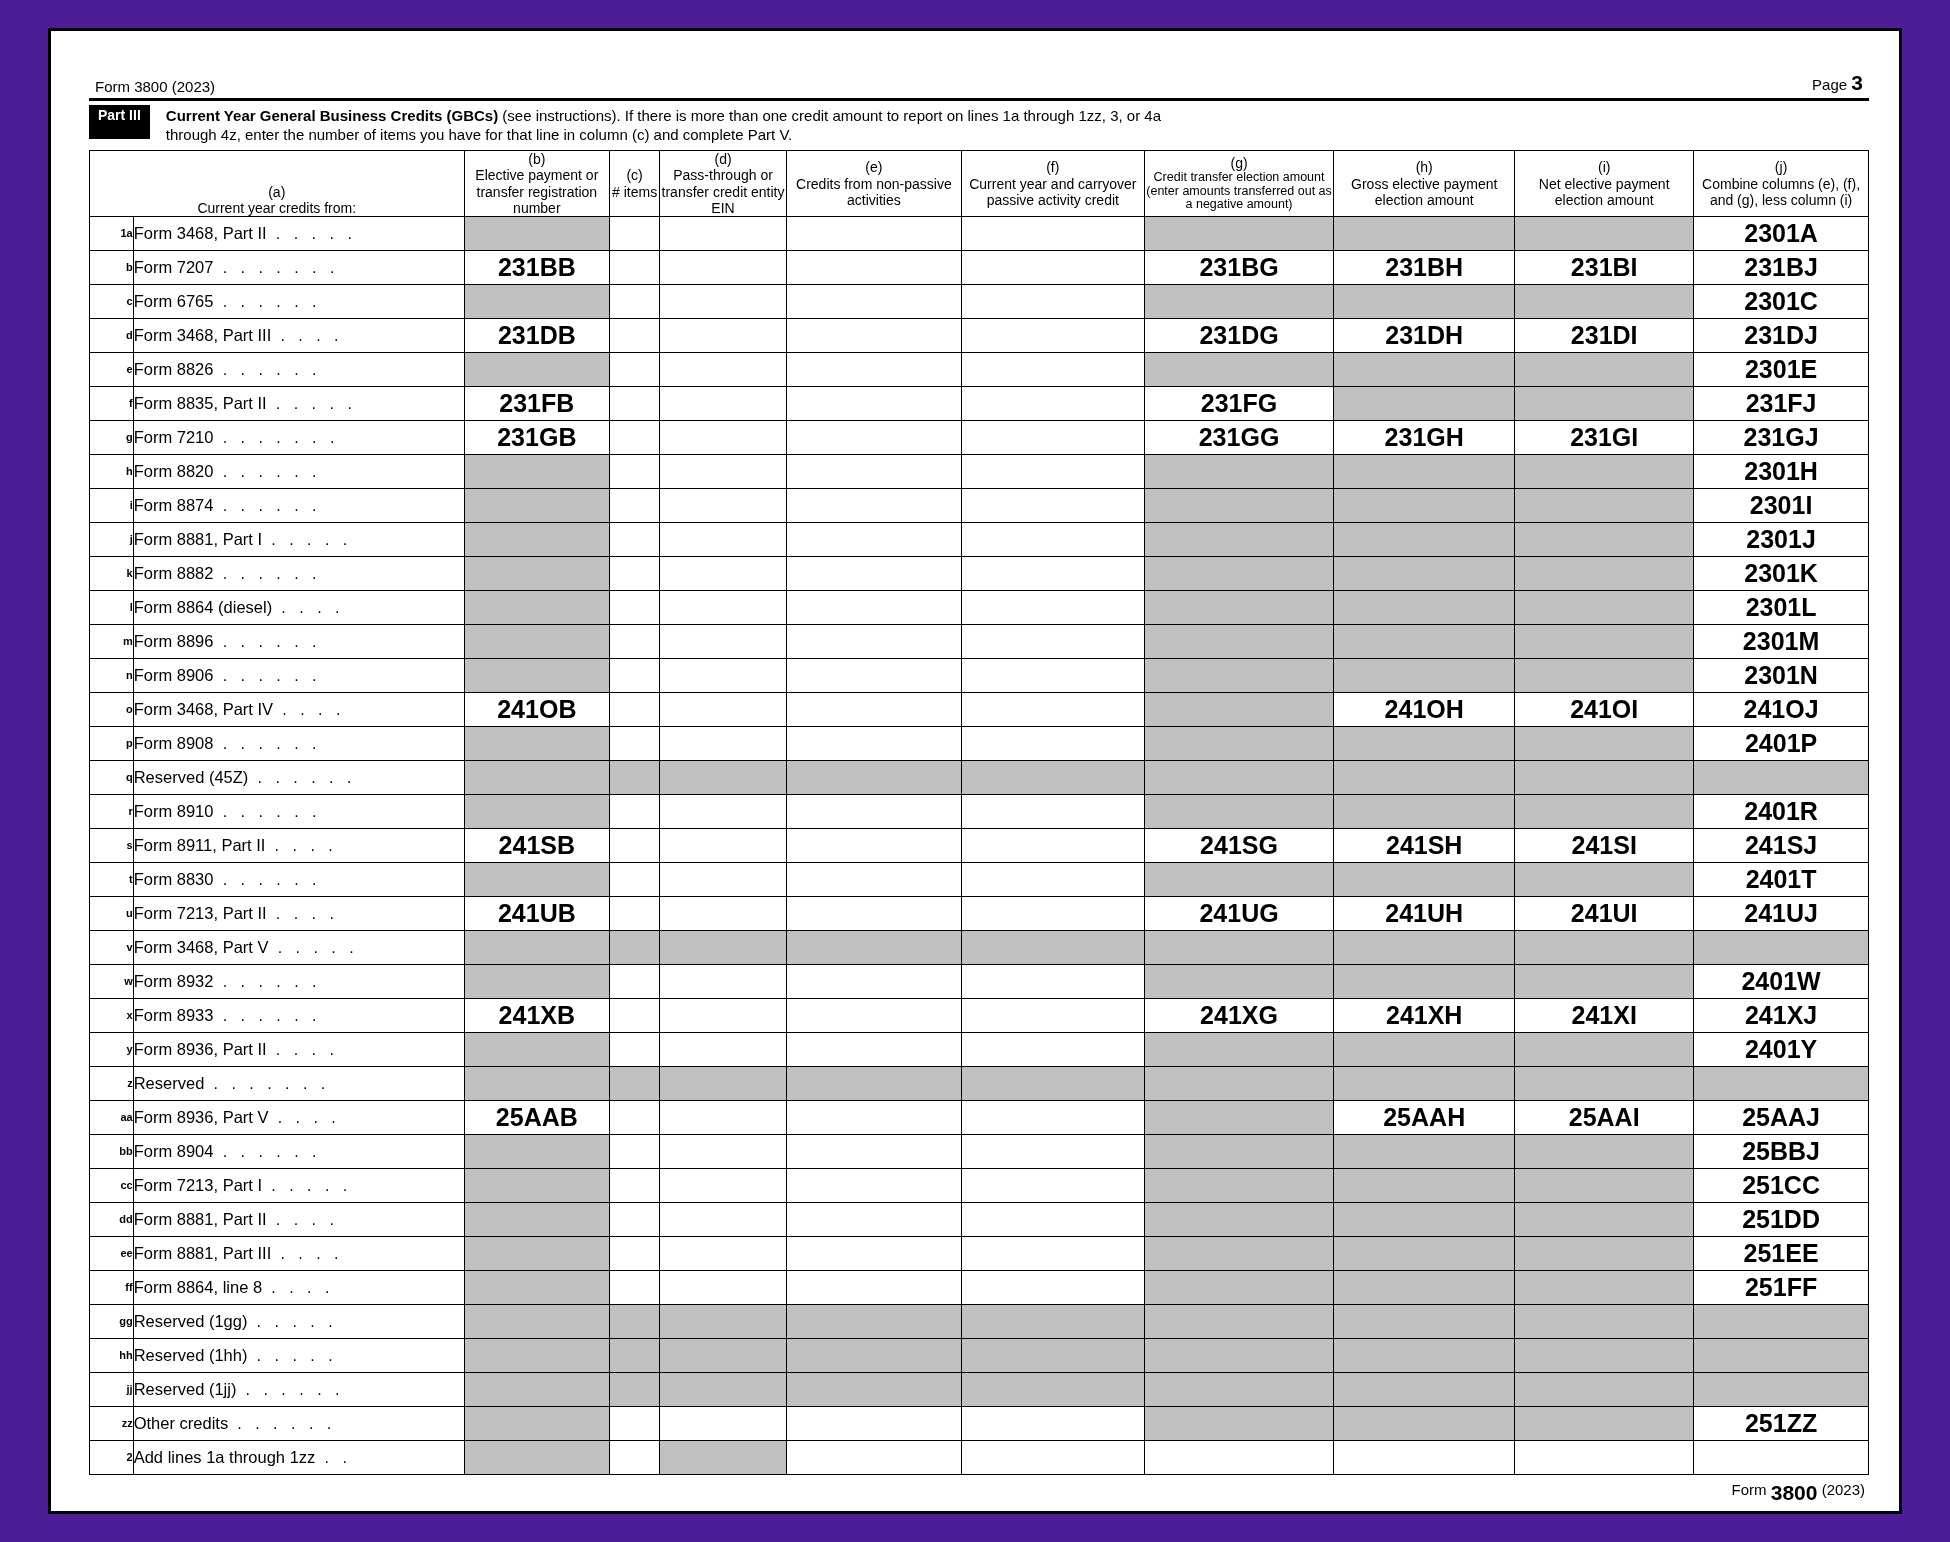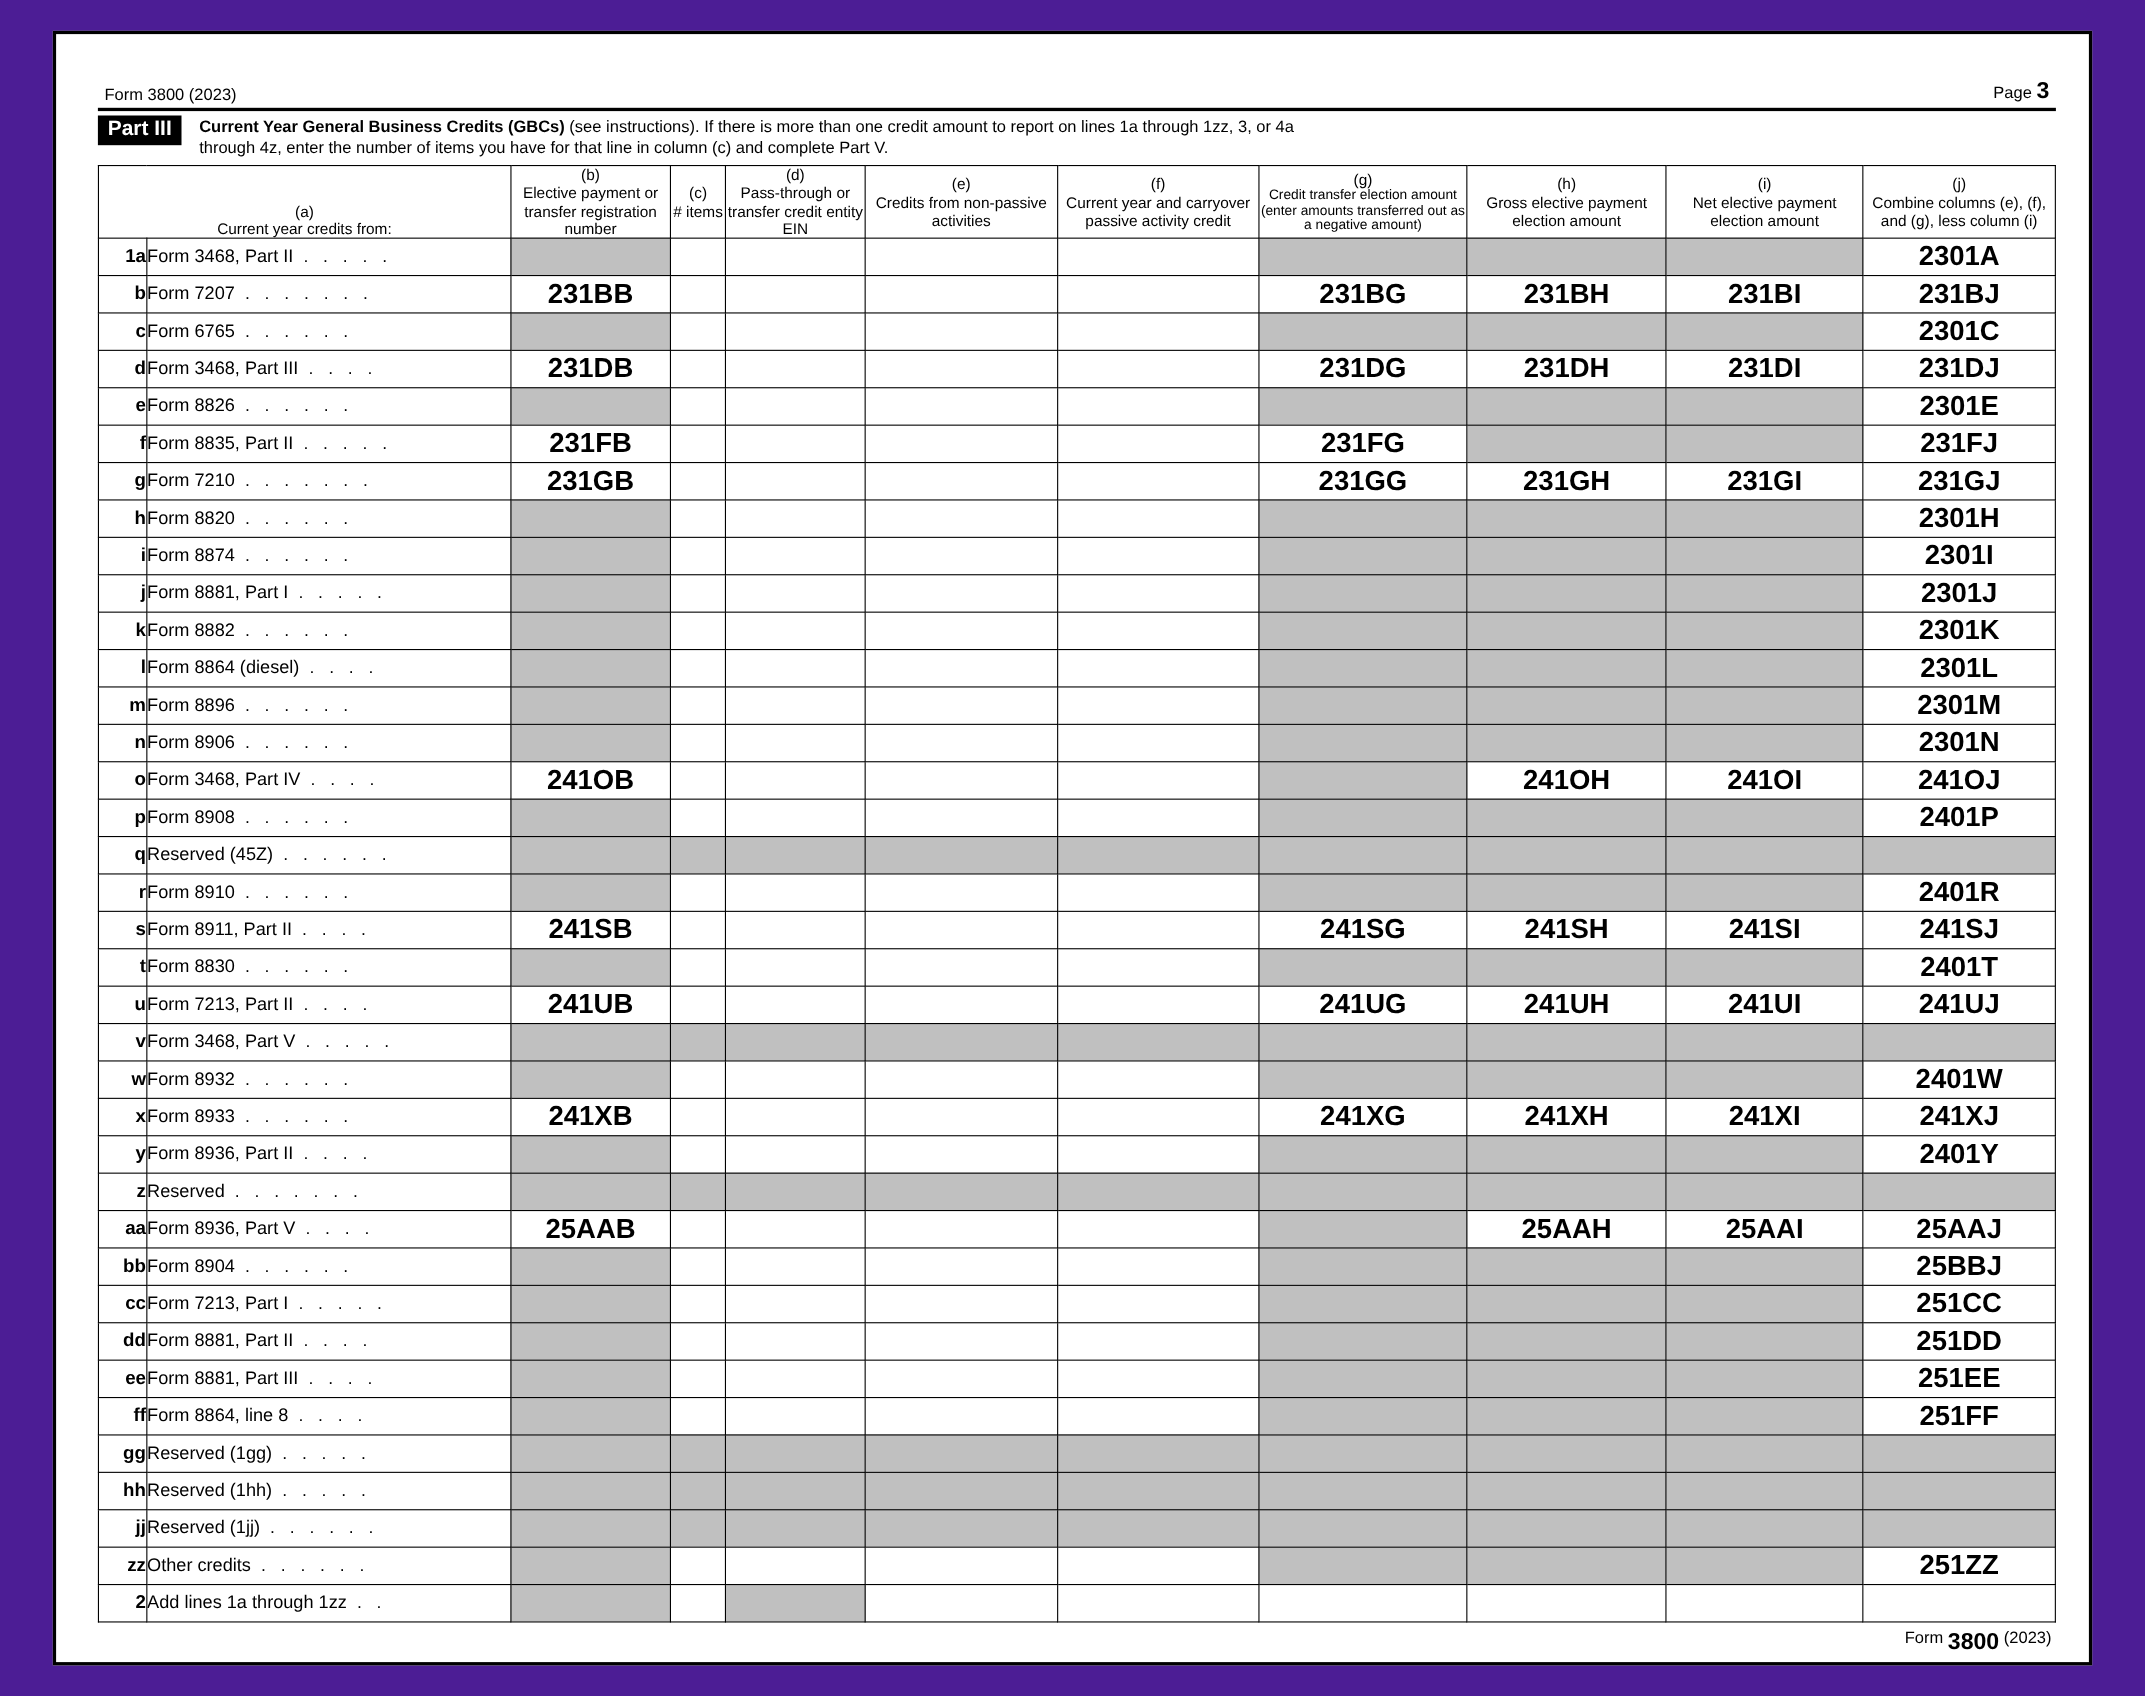--- a/index.html
+++ b/index.html
@@ -52,22 +52,22 @@
   .partbar {
     display: flex;
     align-items: flex-start;
     border-top: 3px solid #000;
     padding-top: 4px;
   }
   .part-tag {
     background: #000;
     color: #fff;
     font-weight: bold;
-    font-size: 19px;
-    padding: 3px 9px 4px 9px;
+    font-size: 14px;
+    padding: 3px 9px 16px 9px;
     line-height: 1.05;
     margin-right: 16px;
     white-space: nowrap;
   }
   .part-text {
     font-size: 15px;
     line-height: 1.28;
     padding-top: 1px;
   }
   .part-text b { font-weight: bold; }
@@ -106,21 +106,21 @@
   col.c-f     { width: 176px; }
   col.c-g     { width: 182px; }
   col.c-h     { width: 174px; }
   col.c-i     { width: 172px; }
   col.c-j     { width: 168px; }
 
   tbody td { height: 33px; }
   td.lbl {
     text-align: right;
     font-weight: bold;
-    font-size: 17px;
+    font-size: 11px;
     padding-right: 6px;
     border-right: none;
     border-left: none;
   }
   td.desc {
     font-size: 16.5px;
     padding-left: 6px;
     border-left: none;
     white-space: nowrap;
     position: relative;

